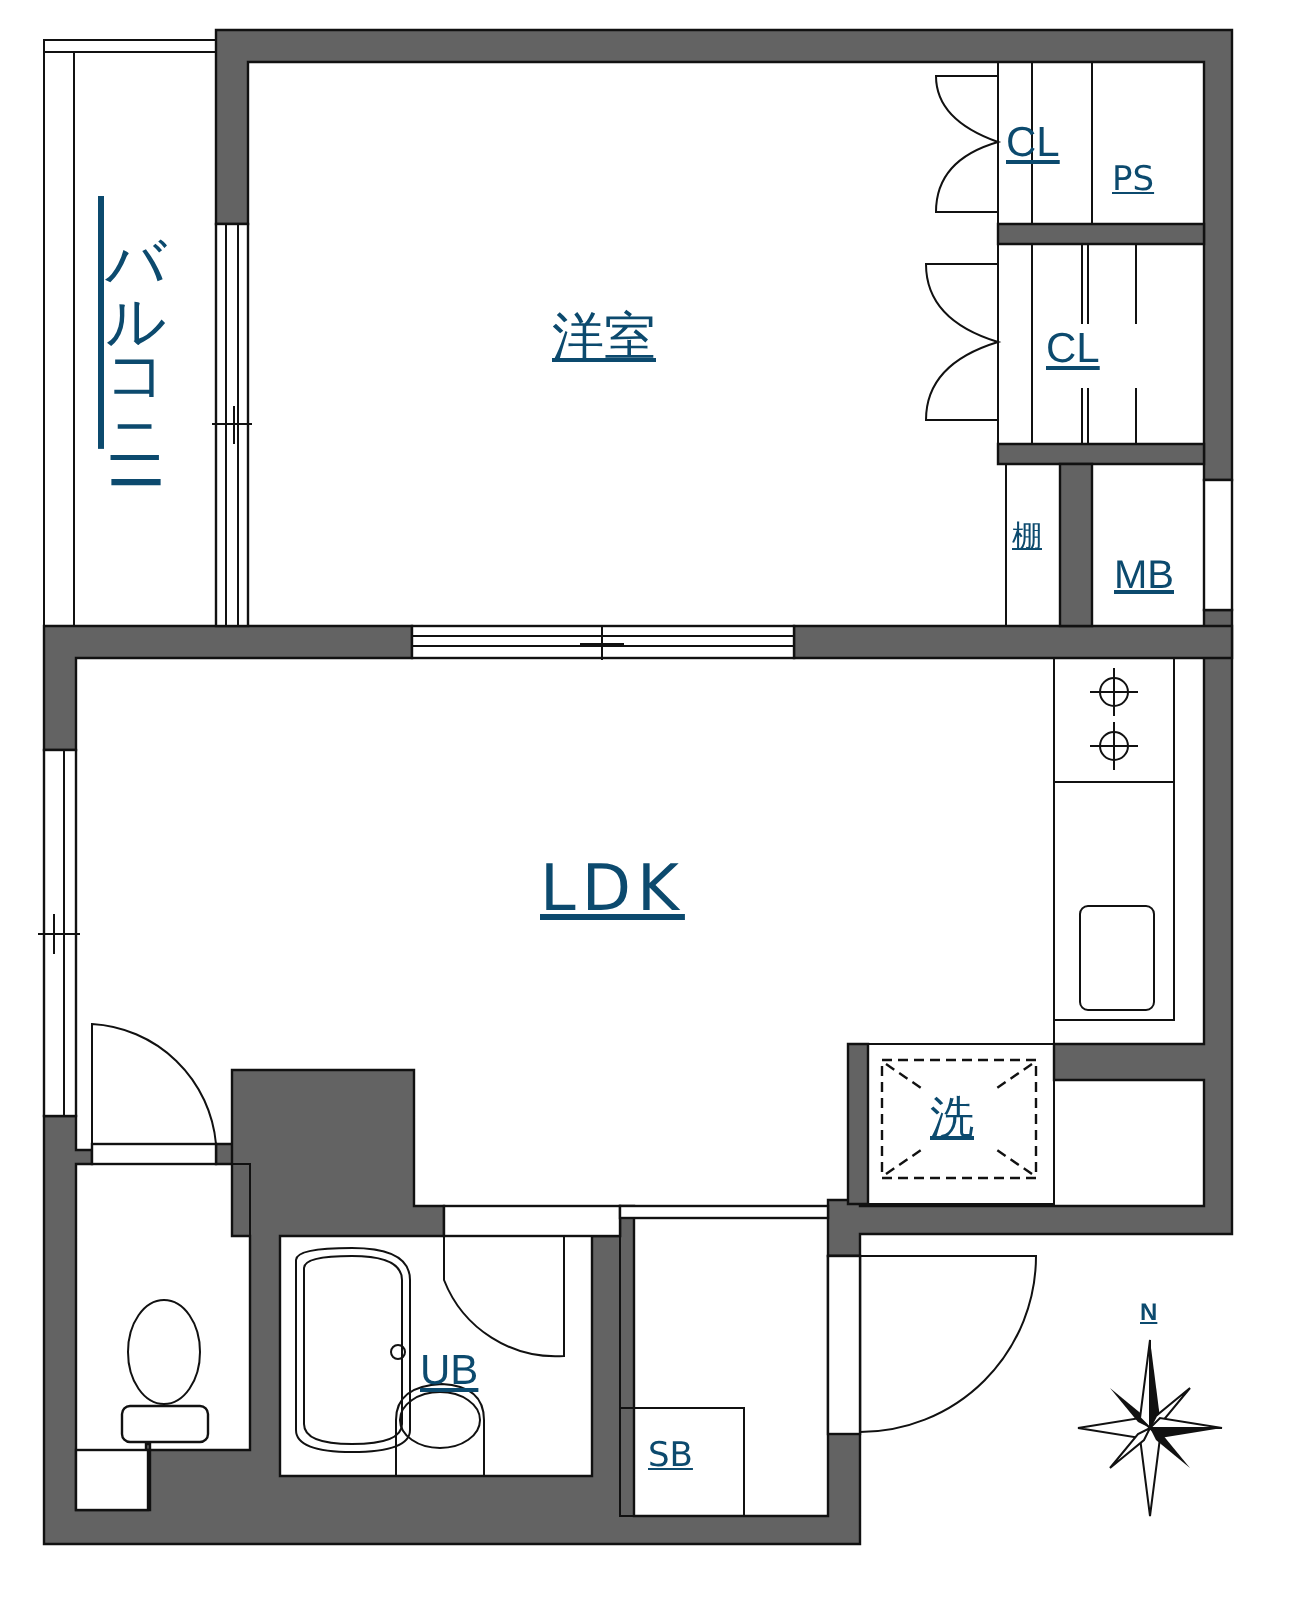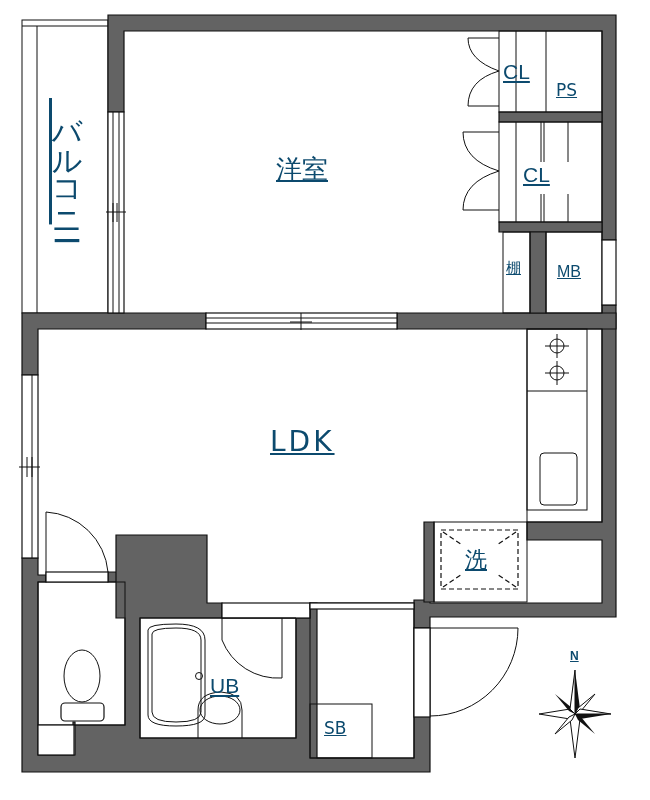--- a/index.html
+++ b/index.html
@@ -4,21 +4,21 @@
 <style>
   html, body { margin:0; padding:0; background:#ffffff; }
   body { width:650px; height:800px; overflow:hidden; position:relative; font-family:"DejaVu Sans","Liberation Sans",sans-serif; }
   svg { position:absolute; left:0; top:0; }
   .wall { fill:#636363; stroke:#111; stroke-width:1.2; }
   .thin { fill:none; stroke:#111; stroke-width:1; }
   .dash { fill:none; stroke:#111; stroke-width:1.2; stroke-dasharray:5 3; }
   .whitefill { fill:#fff; stroke:#111; stroke-width:1.2; }
   .lbl { position:absolute; color:#0c4a6e; white-space:nowrap; line-height:1;text-decoration:underline; }
   .room-jp { font-size:26px; }
-  .room-ldk { font-size:28px; letter-spacing:3px; font-family:"DejaVu Sans",sans-serif; }
+  .room-ldk { font-size:32px; letter-spacing:3px; font-family:"DejaVu Sans",sans-serif; }
   .small { font-size:21px; font-family:"Liberation Sans",sans-serif; }
   .tiny { font-size:17px; }
   .balcony { font-size:30px; writing-mode:vertical-rl; text-orientation:upright; letter-spacing:-2px; }
   .north { font-size:12px; font-weight:bold; font-family:"Liberation Sans",sans-serif; }
 </style>
 </head>
 <body>
 
 <svg width="650" height="800" viewBox="0 0 650 800">
 
@@ -164,18 +164,18 @@
     <polygon points="36,0 5,-5 0,0" fill="#fff" stroke="#111" stroke-width="1"></polygon>
   </g>
 </svg>
 
 <div class="lbl balcony" style="left:52px; top:98px;">バルコニー</div>
 <div class="lbl room-jp" style="left:276px; top:156px;">洋室</div>
 <div class="lbl small" style="left:503px; top:61px;">CL</div>
 <div class="lbl tiny" style="left:556px; top:62px;margin-top:20px;">PS</div>
 <div class="lbl small" style="left:523px; top:164px;">CL</div>
 <div class="lbl tiny" style="left:506px; top:261px; font-size:15px;">棚</div>
-<div class="lbl small" style="left:557px; top:264px; font-size:16px;">MB</div>
+<div class="lbl small" style="left:557px; top:278px; font-size:20px;">MB</div>
 <div class="lbl room-ldk" style="left:270px; top:428px;">LDK</div>
 <div class="lbl" style="left:465px; top:549px; font-size:22px;">洗</div>
 <div class="lbl small" style="left:210px; top:675px;">UB</div>
 <div class="lbl tiny" style="left:324px; top:720px;text-align:right;">SB</div>
 <div class="lbl north" style="left:570px; top:650px;">N</div>
 
 </body></html>

